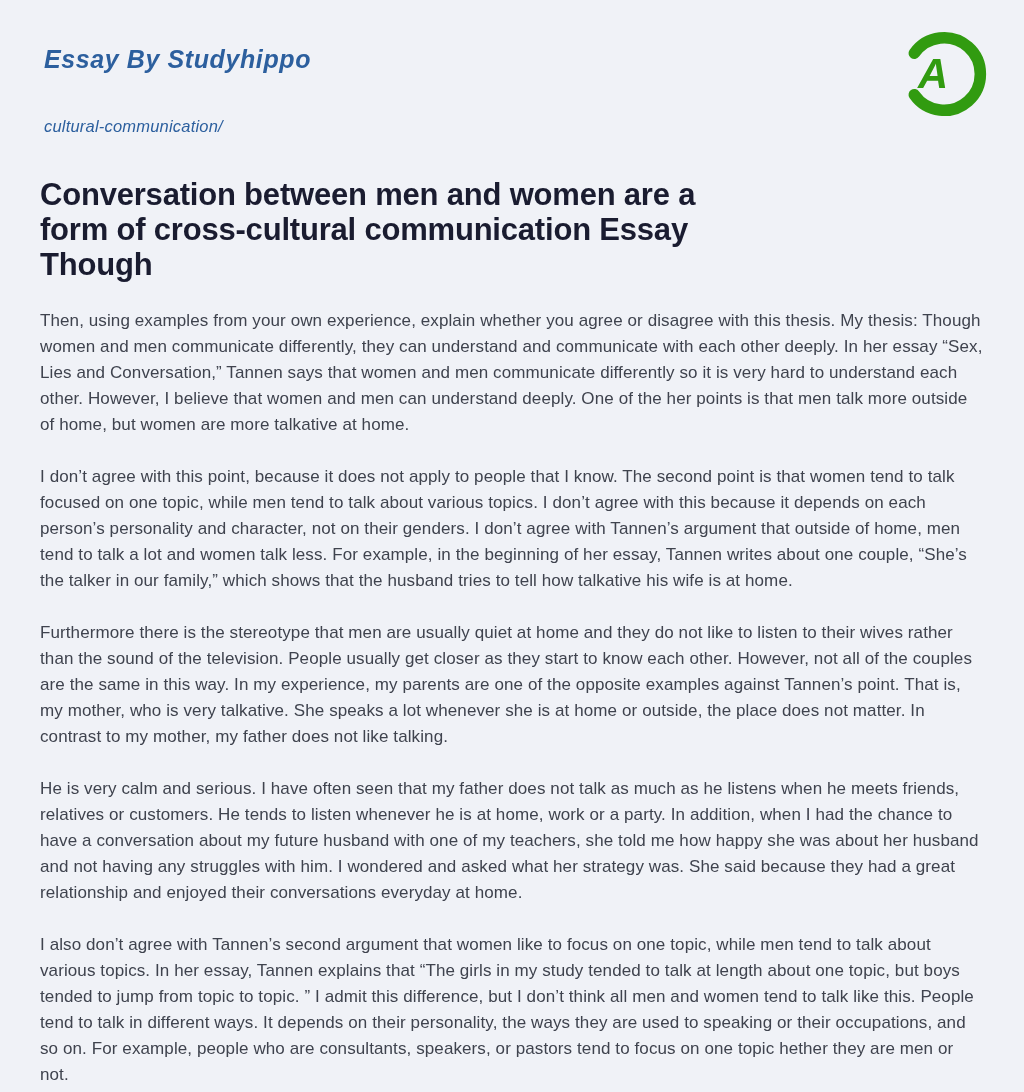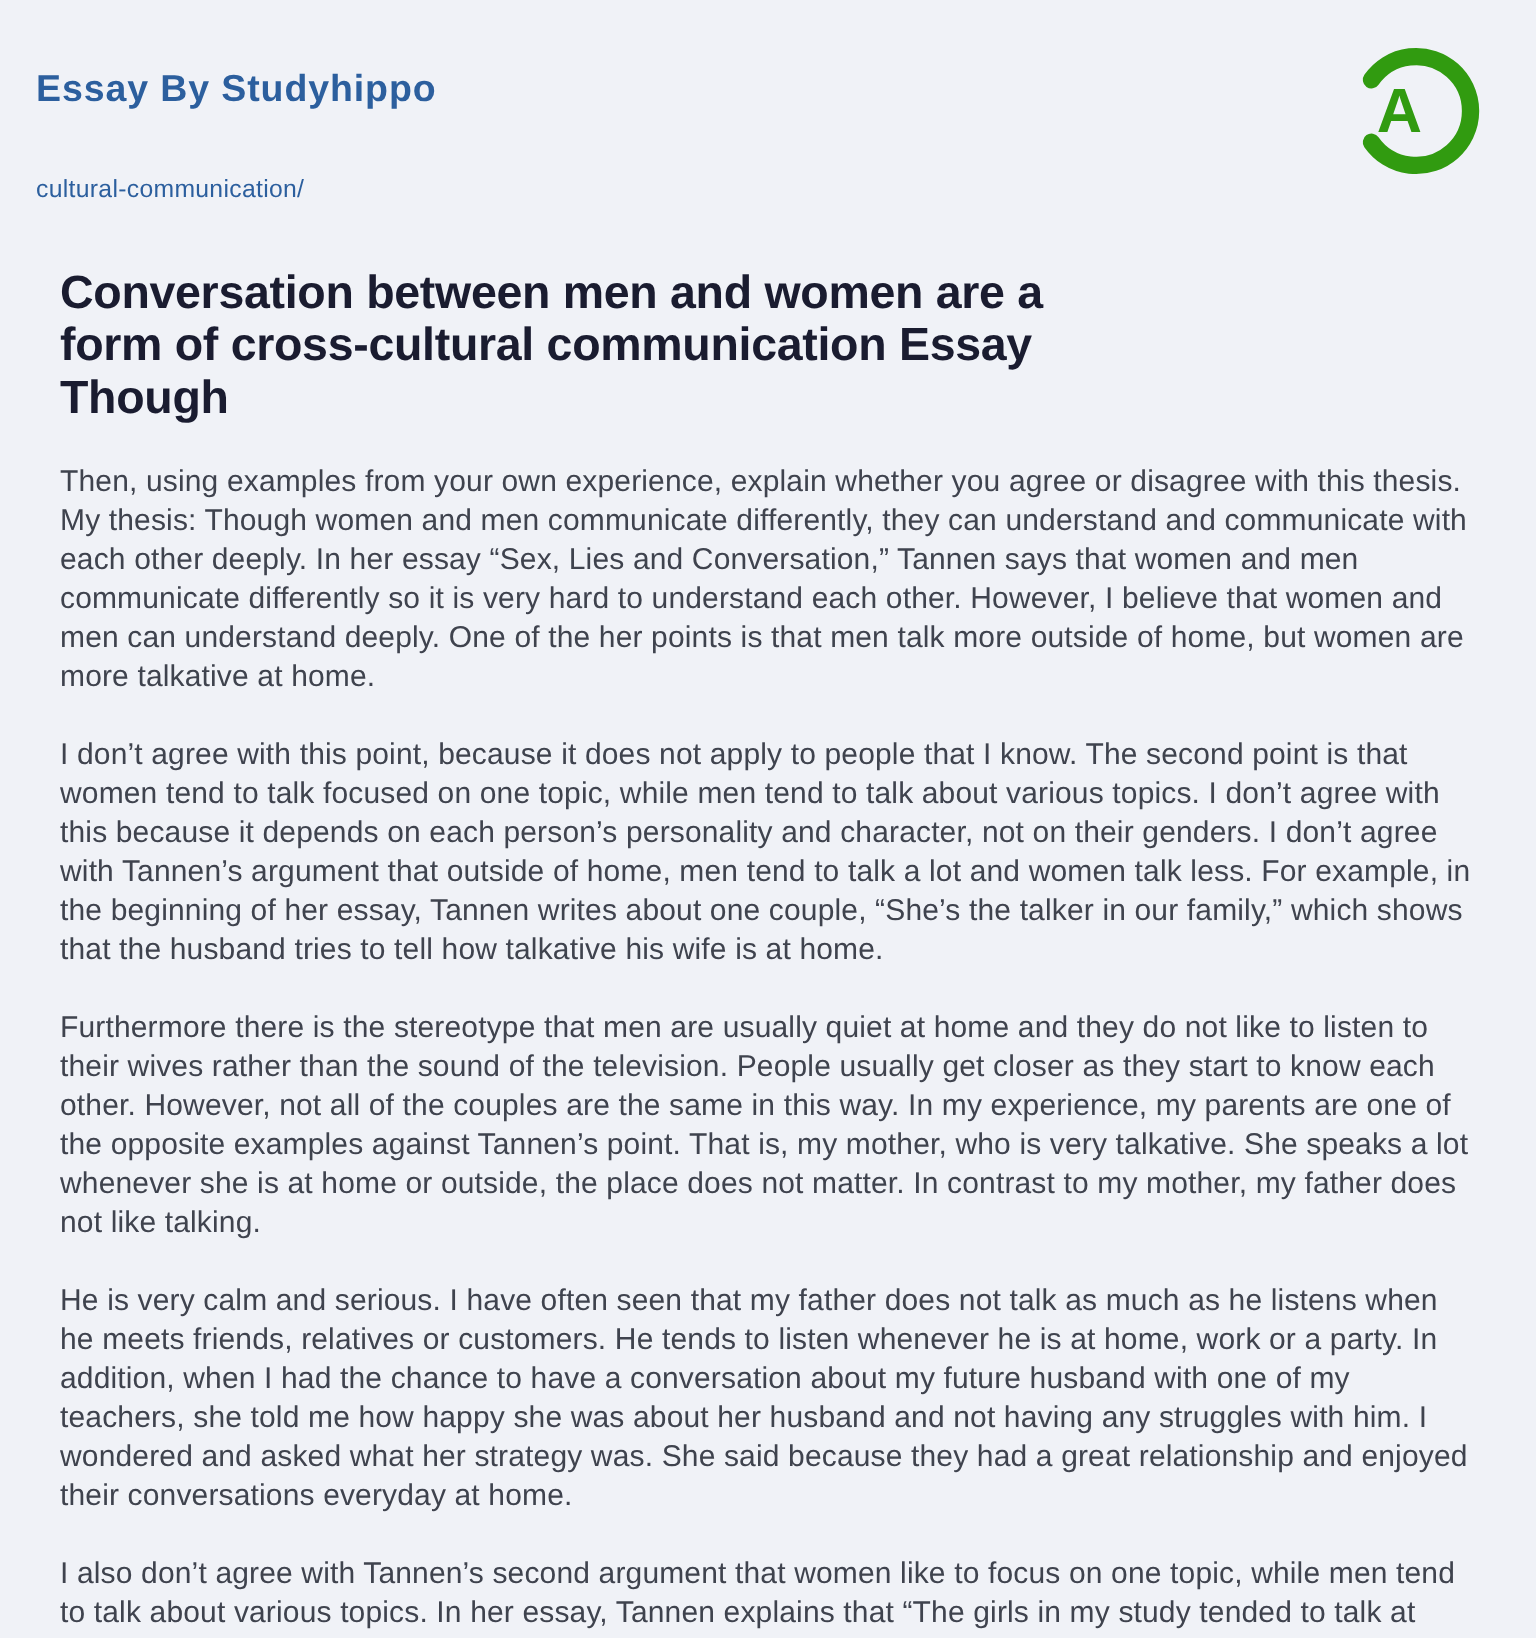--- a/index.html
+++ b/index.html
@@ -16,21 +16,22 @@
     height: 1092px;
     background: var(--page_bg);
     font-family: "Liberation Sans", "DejaVu Sans", sans-serif;
     overflow: hidden;
     position: relative;
   }
   .header {
     display: flex;
     justify-content: space-between;
     align-items: flex-start;
-    padding: 44px 36px 0 24px;
+    padding: 44px 36px 0 44px;
+    font-style: italic;
   }
   .header-left { max-width: 820px; }
   .site-label {
     color: var(--accent_blue);
     font-size: 25px;
     font-weight: 700;
     letter-spacing: 0.6px;
     line-height: 1.2;
   }
   .page-url {
@@ -73,21 +74,21 @@
     line-height: 35px;
     letter-spacing: -0.2px;
     max-width: 950px;
   }
   .paragraphs {
     margin-top: 26px;
     max-width: 948px;
   }
   .paragraphs p {
     color: var(--body_color);
-    font-size: 20px;
+    font-size: 17px;
     line-height: 26px;
     letter-spacing: 0.1px;
     margin-bottom: 26px;
   }
 </style>
 </head>
 <body>
 
 <div class="page">
 

